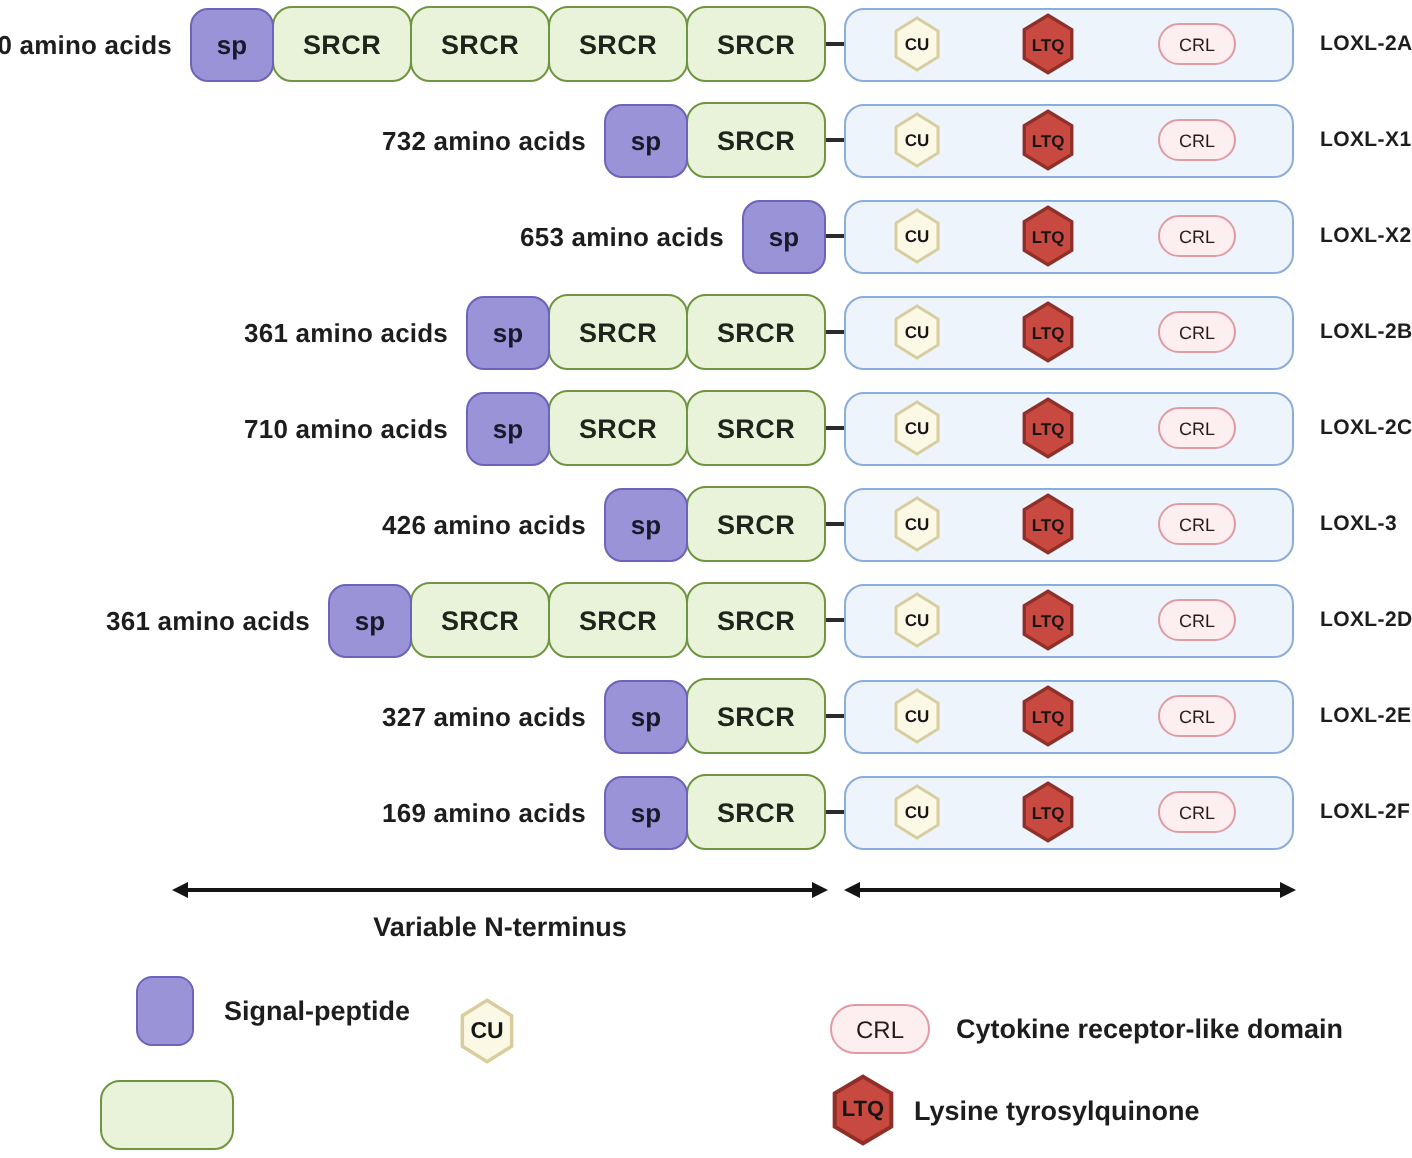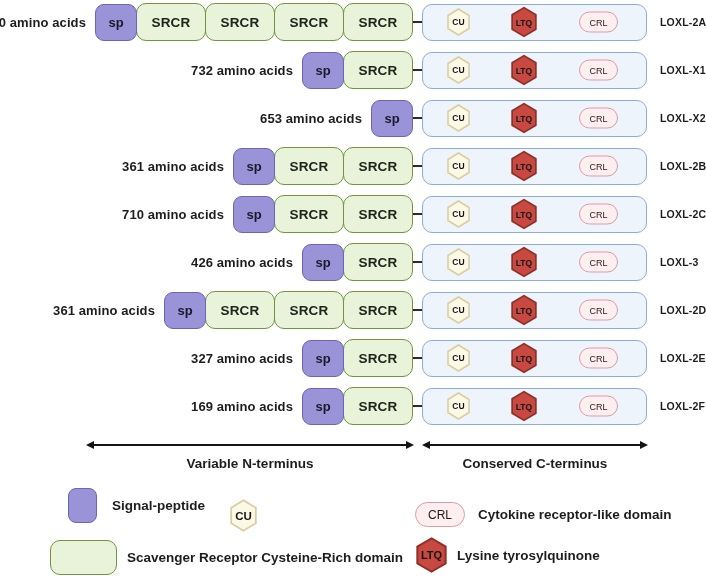--- a/index.html
+++ b/index.html
@@ -330,21 +330,20 @@
       </span>
     </div>
     <span class="rlabel">LOXL-2F</span>
   </div>
 </div>
 
   <div class="axes">
     <div class="arrow arrow-left"></div>
     <div class="arrow arrow-right"></div>
     <div class="axis-label axis-label-left">Variable N-terminus</div>
-    <div class="axis-label axis-label-right">Conserved C-terminus</div>
   </div>
 
   <div class="legend-item li-sp">
     <span class="lg-sp"></span>
     <span class="lg-label">Signal-peptide</span>
   </div>
 
   <div class="legend-item li-cu">
     <span class="hex hex-cu lg-cu">
       <svg viewBox="0 0 23 28" preserveAspectRatio="none">
@@ -356,21 +355,20 @@
 
   <div class="legend-item li-crl">
     <span class="pill-crl lg-crl">
       <span>CRL</span>
     </span>
     <span class="lg-label">Cytokine receptor-like domain</span>
   </div>
 
   <div class="legend-item li-srcr">
     <span class="lg-srcr"></span>
-    <span class="lg-label">Scavenger Receptor Cysteine-Rich domain</span>
   </div>
 
   <div class="legend-item li-ltq">
     <span class="hex hex-ltq lg-ltq">
       <svg viewBox="0 0 23 28" preserveAspectRatio="none">
         <polygon points="11.5,1 22,7.5 22,20.5 11.5,27 1,20.5 1,7.5"></polygon>
       </svg>
       <span class="hex-label">LTQ</span>
     </span>
     <span class="lg-label">Lysine tyrosylquinone</span>

